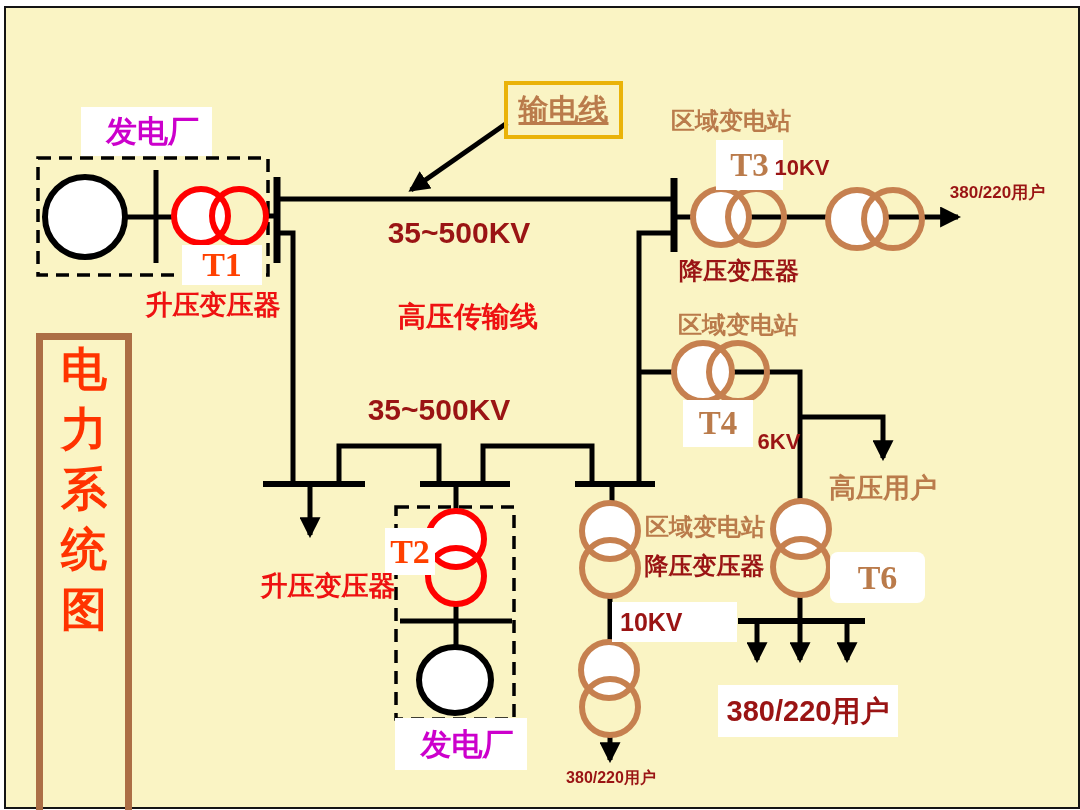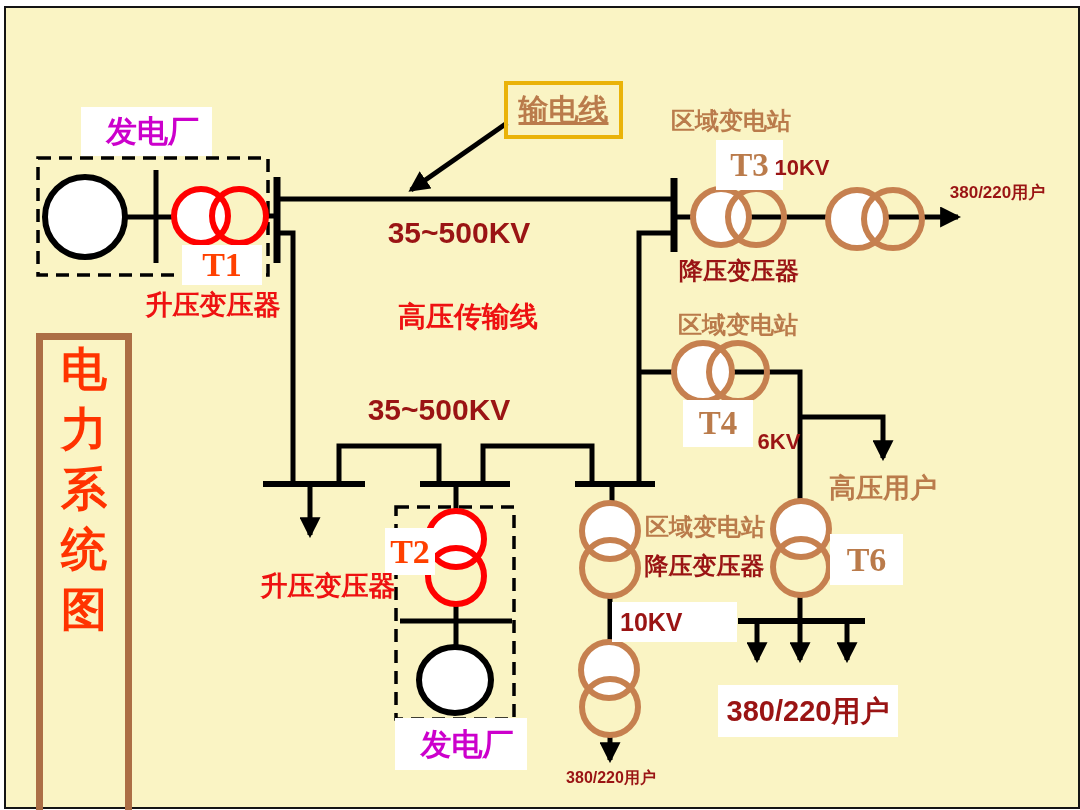--- a/index.html
+++ b/index.html
@@ -131,19 +131,19 @@
   <div class="lbl brown" style="left:668px;top:311px;width:140px;height:27px;font-size:24px;">区域变电站</div>
   <div class="lbl white-bg brown serif" style="left:683px;top:400px;width:70px;height:47px;font-size:33px;">T4</div>
   <div class="lbl dark-red" style="left:754px;top:430px;width:50px;height:24px;font-size:22px;">6KV</div>
   <div class="lbl brown" style="left:820px;top:474px;width:126px;height:28px;font-size:27px;">高压用户</div>
 
   <div class="lbl brown" style="left:636px;top:513px;width:138px;height:27px;font-size:24px;">区域变电站</div>
   <div class="lbl dark-red" style="left:642px;top:553px;width:125px;height:26px;font-size:24px;">降压变压器</div>
   <div class="lbl white-bg dark-red" style="left:612px;top:602px;width:125px;height:40px;font-size:25px;justify-content:flex-start;padding-left:8px;box-sizing:border-box;">10KV</div>
   <div class="lbl dark-red" style="left:556px;top:768px;width:110px;height:20px;font-size:16px;">380/220用户</div>
 
-  <div class="lbl white-bg brown serif" style="left:830px;top:534px;width:73px;height:51px;font-size:34px;">T6</div>
+  <div class="lbl white-bg brown serif" style="left:830px;top:552px;width:95px;height:51px;font-size:34px;border-radius:8px;">T6</div>
   <div class="lbl white-bg dark-red" style="left:718px;top:685px;width:180px;height:52px;font-size:29px;">380/220用户</div>
 
   <div class="lbl white-bg orange-red serif" style="left:385px;top:528px;width:50px;height:47px;font-size:34px;">T2</div>
   <div class="lbl bright-red" style="left:243px;top:571px;width:150px;height:30px;font-size:27px;">升压变压器</div>
   <div class="lbl white-bg magenta" style="left:395px;top:718px;width:120px;height:52px;font-size:31px;">发电厂</div>
 </div>
 
 </body></html>

